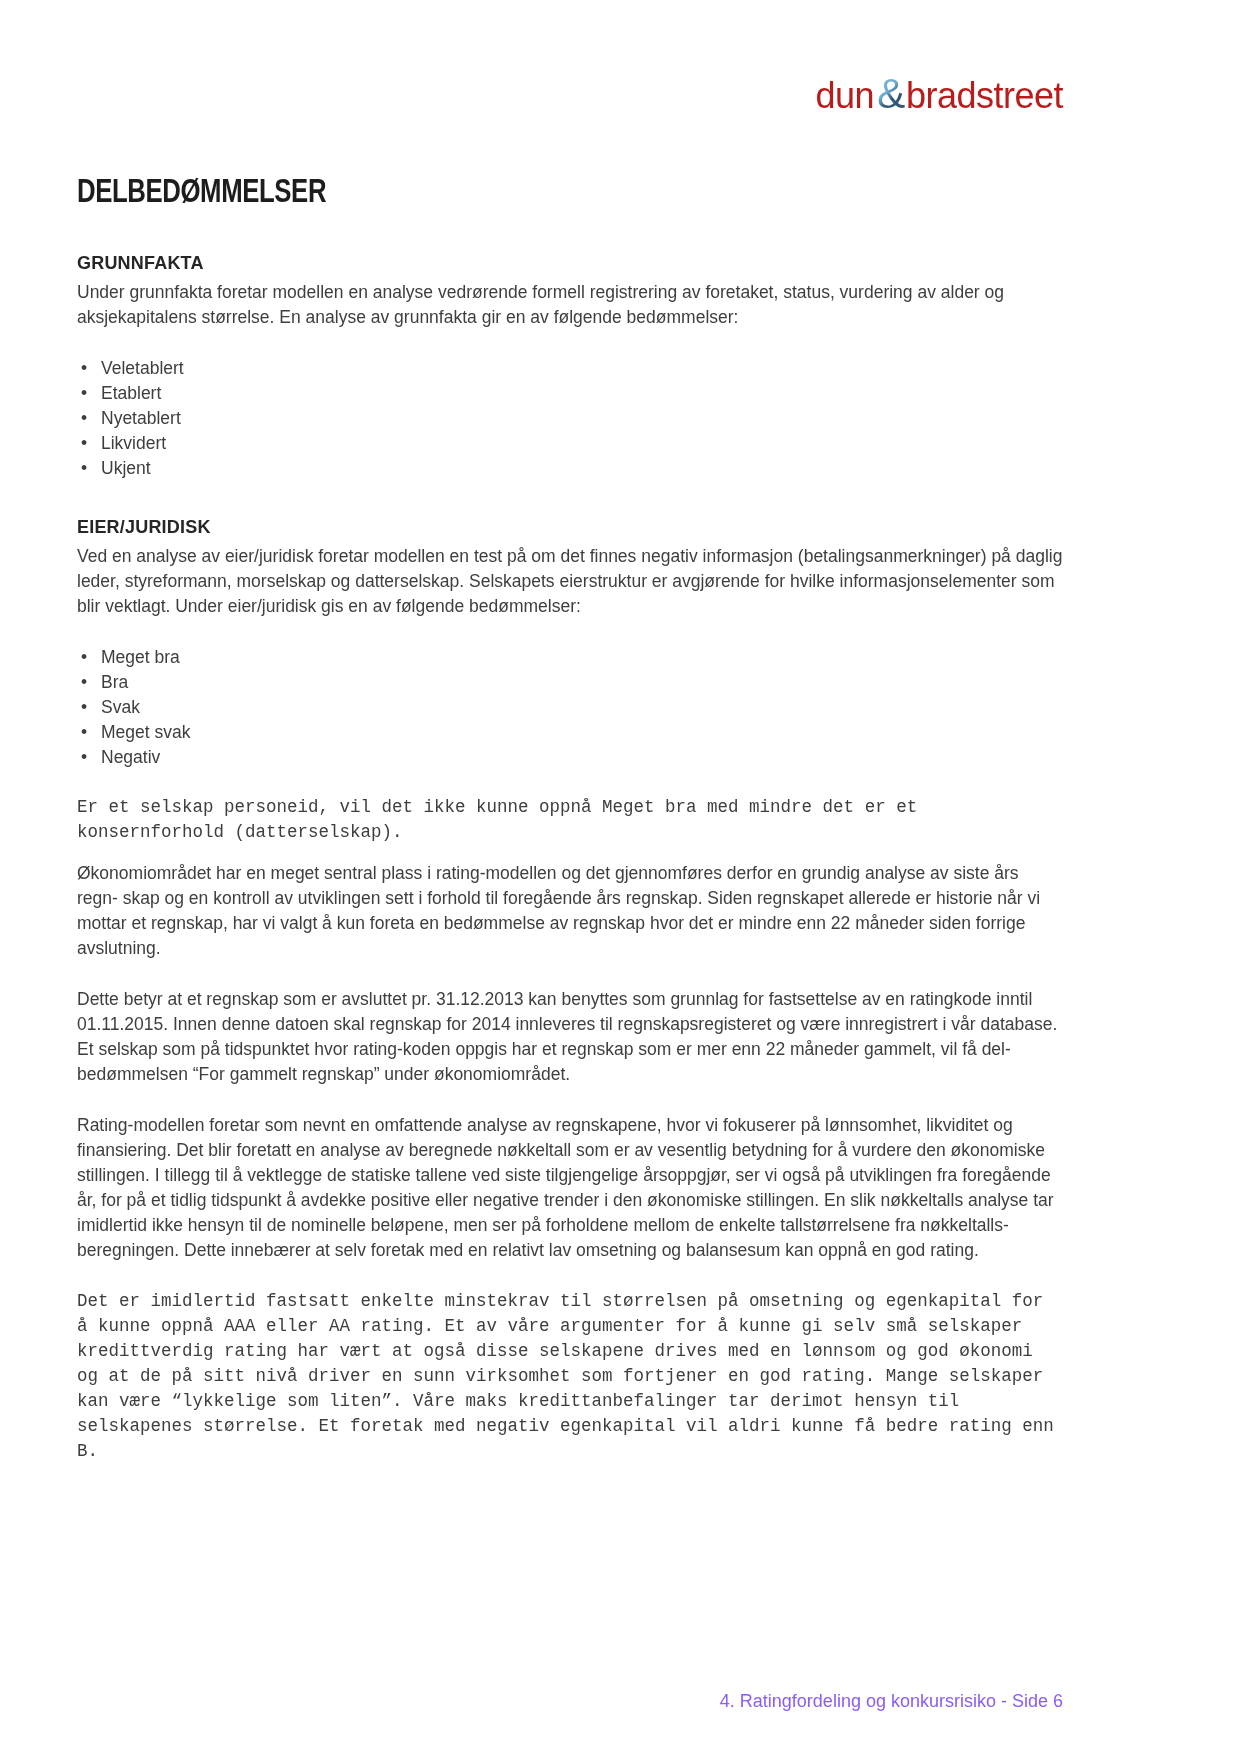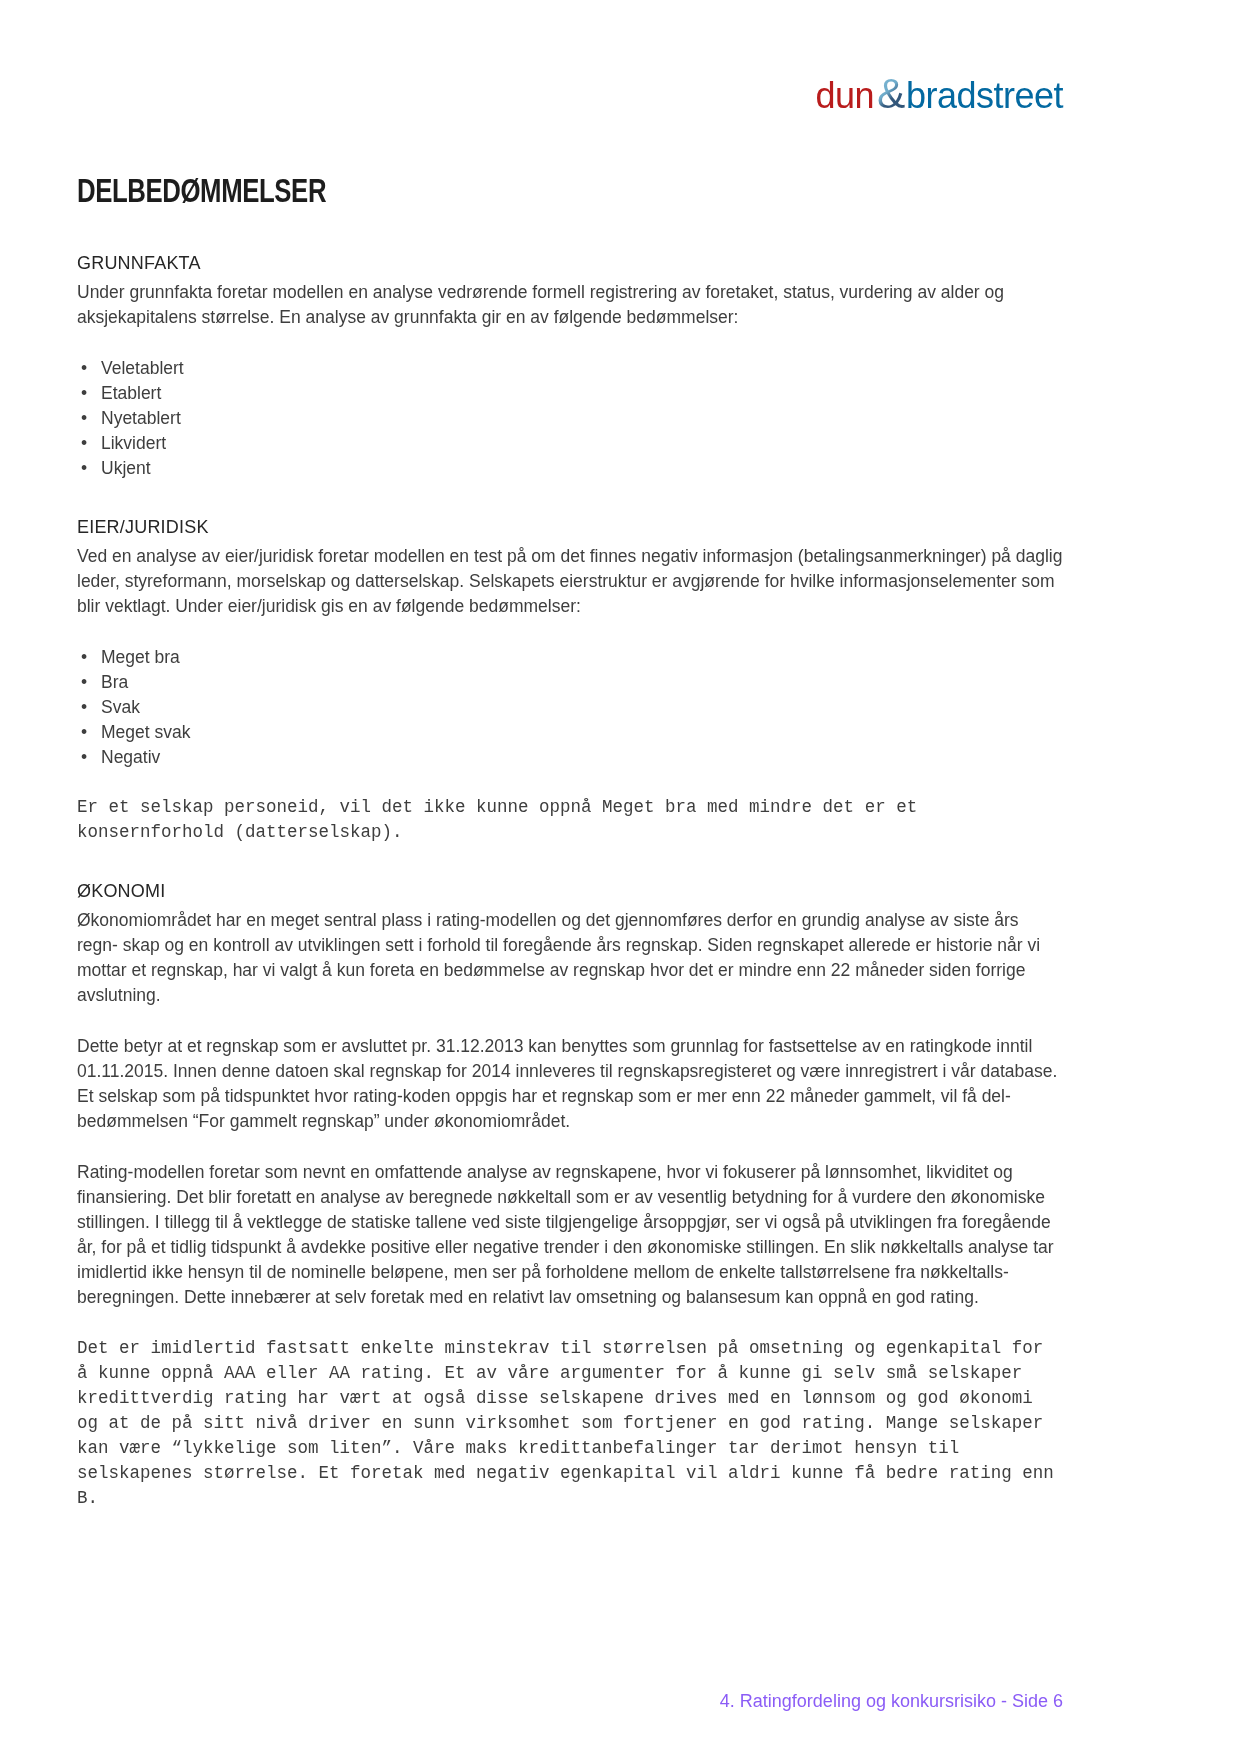--- a/index.html
+++ b/index.html
@@ -40,39 +40,39 @@
   .logo-amp {
     font-size: 1.18em;
     font-weight: 400;
     margin: 0 1px 0 3px;
     background: linear-gradient(135deg, #86bcd6 0%, #6faccb 42%, #34587c 58%, #2e5274 100%);
     -webkit-background-clip: text;
     background-clip: text;
     color: #4a7fa3;
     -webkit-text-fill-color: transparent;
   }
-  .logo-bradstreet { color: #0369a1; }
+  .logo-bradstreet { color: #b91c1c; }
 
   
   h1.doc-title {
     margin-top: 64px;
     font-size: 33px;
     font-weight: 700;
     color: #1d1d1d;
     letter-spacing: -0.5px;
     transform: scaleX(0.78);
     transform-origin: left center;
     white-space: nowrap;
   }
 
   
   h2.section-heading {
     margin: 34px 0 4px 0;
     font-size: 18px;
-    font-weight: 400;
+    font-weight: 700;
     color: #262626;
     letter-spacing: 0.2px;
   }
   h2.section-heading.first { margin-top: 48px; }
 
   p.body-para { margin: 0 0 26px 0; }
   p.body-para:last-child { margin-bottom: 0; font-family: Liberation Mono, monospace; }
 
   ul.assessment-list {
     list-style: none;
@@ -138,21 +138,20 @@
         <li>Meget bra</li>
         <li>Bra</li>
         <li>Svak</li>
         <li>Meget svak</li>
         <li>Negativ</li>
       </ul>
       <p class="body-para note-para">Er et selskap personeid, vil det ikke kunne oppnå Meget bra med mindre det er et konsernforhold (datterselskap).</p>
     </section>
 
     <section>
-      <h2 class="section-heading">ØKONOMI</h2>
       <p class="body-para">Økonomiområdet har en meget sentral plass i rating-modellen og det gjennomføres derfor en grundig analyse av siste års regn- skap og en kontroll av utviklingen sett i forhold til foregående års regnskap. Siden regnskapet allerede er historie når vi mottar et regnskap, har vi valgt å kun foreta en bedømmelse av regnskap hvor det er mindre enn 22 måneder siden forrige avslutning.</p>
       <p class="body-para">Dette betyr at et regnskap som er avsluttet pr. 31.12.2013 kan benyttes som grunnlag for fastsettelse av en ratingkode inntil 01.11.2015. Innen denne datoen skal regnskap for 2014 innleveres til regnskapsregisteret og være innregistrert i vår database. Et selskap som på tidspunktet hvor rating-koden oppgis har et regnskap som er mer enn 22 måneder gammelt, vil få del- bedømmelsen “For gammelt regnskap” under økonomiområdet.</p>
       <p class="body-para">Rating-modellen foretar som nevnt en omfattende analyse av regnskapene, hvor vi fokuserer på lønnsomhet, likviditet og finansiering. Det blir foretatt en analyse av beregnede nøkkeltall som er av vesentlig betydning for å vurdere den økonomiske stillingen. I tillegg til å vektlegge de statiske tallene ved siste tilgjengelige årsoppgjør, ser vi også på utviklingen fra foregående år, for på et tidlig tidspunkt å avdekke positive eller negative trender i den økonomiske stillingen. En slik nøkkeltalls analyse tar imidlertid ikke hensyn til de nominelle beløpene, men ser på forholdene mellom de enkelte tallstørrelsene fra nøkkeltalls- beregningen. Dette innebærer at selv foretak med en relativt lav omsetning og balansesum kan oppnå en god rating.</p>
       <p class="body-para">Det er imidlertid fastsatt enkelte minstekrav til størrelsen på omsetning og egenkapital for å kunne oppnå AAA eller AA rating. Et av våre argumenter for å kunne gi selv små selskaper kredittverdig rating har vært at også disse selskapene drives med en lønnsom og god økonomi og at de på sitt nivå driver en sunn virksomhet som fortjener en god rating. Mange selskaper kan være “lykkelige som liten”. Våre maks kredittanbefalinger tar derimot hensyn til selskapenes størrelse. Et foretak med negativ egenkapital vil aldri kunne få bedre rating enn B.</p>
     </section>
 
   </div>
 
   <div class="page-footer">4. Ratingfordeling og konkursrisiko - Side 6</div>
 </div>

